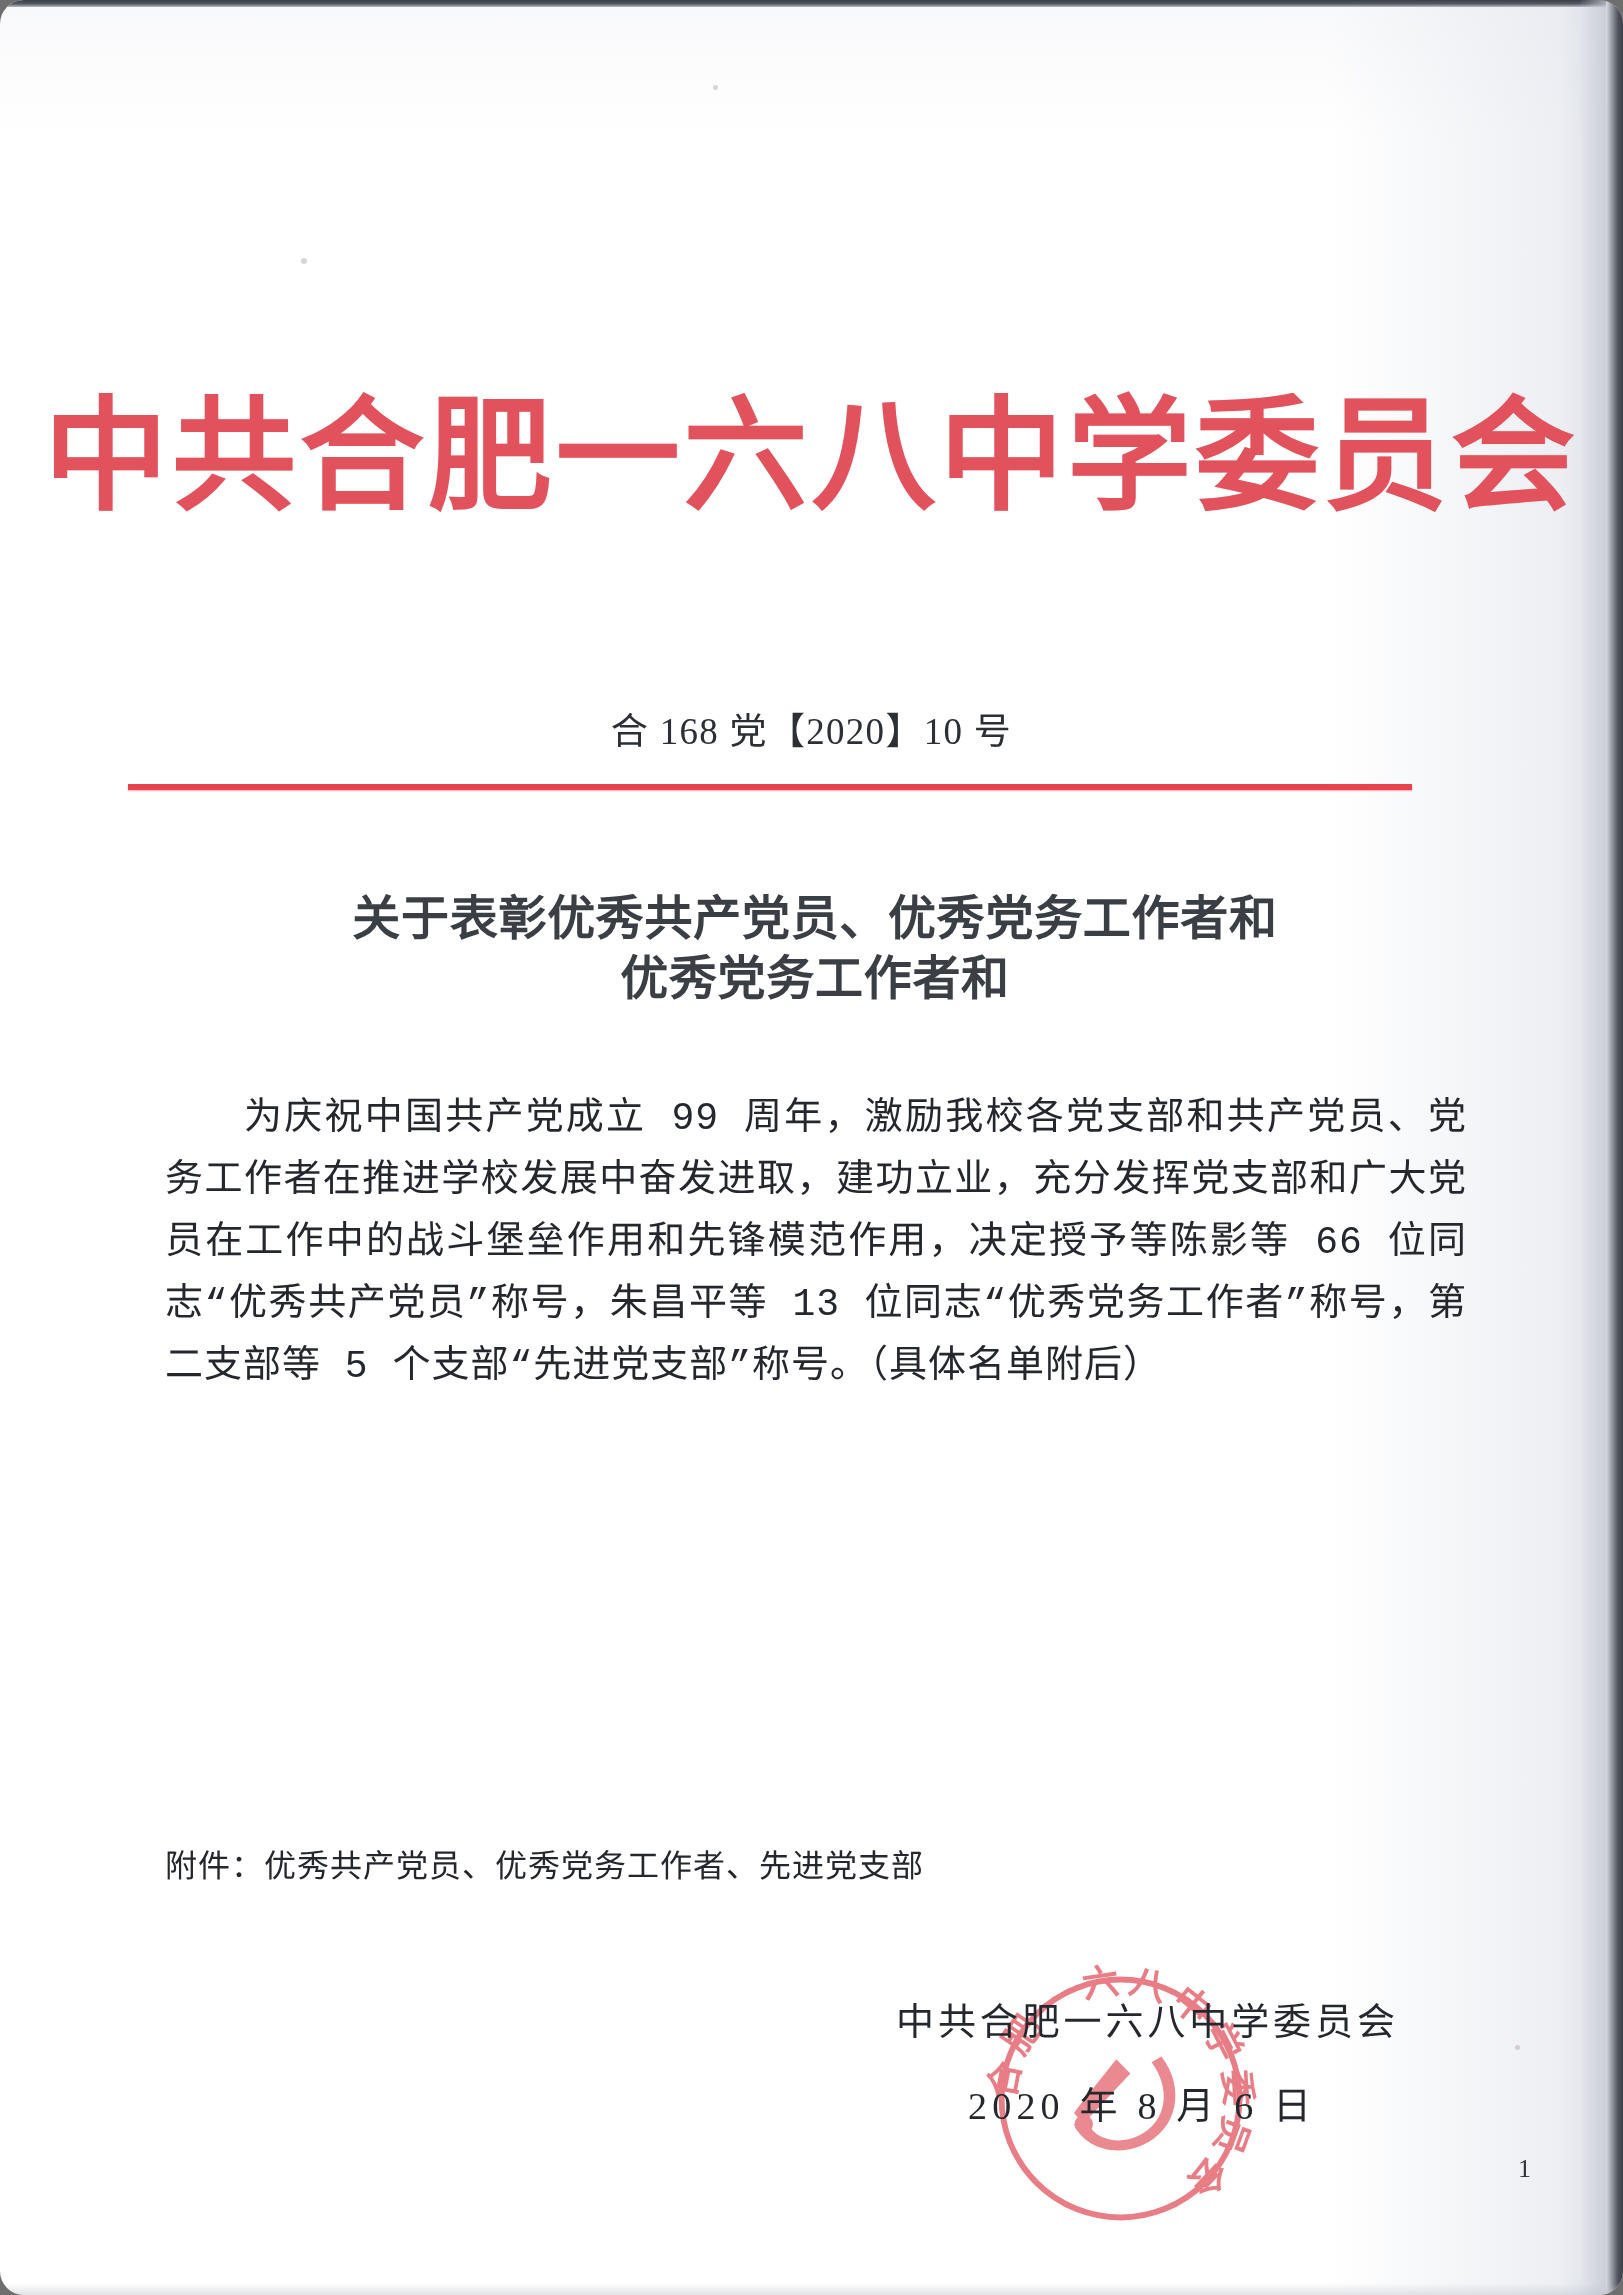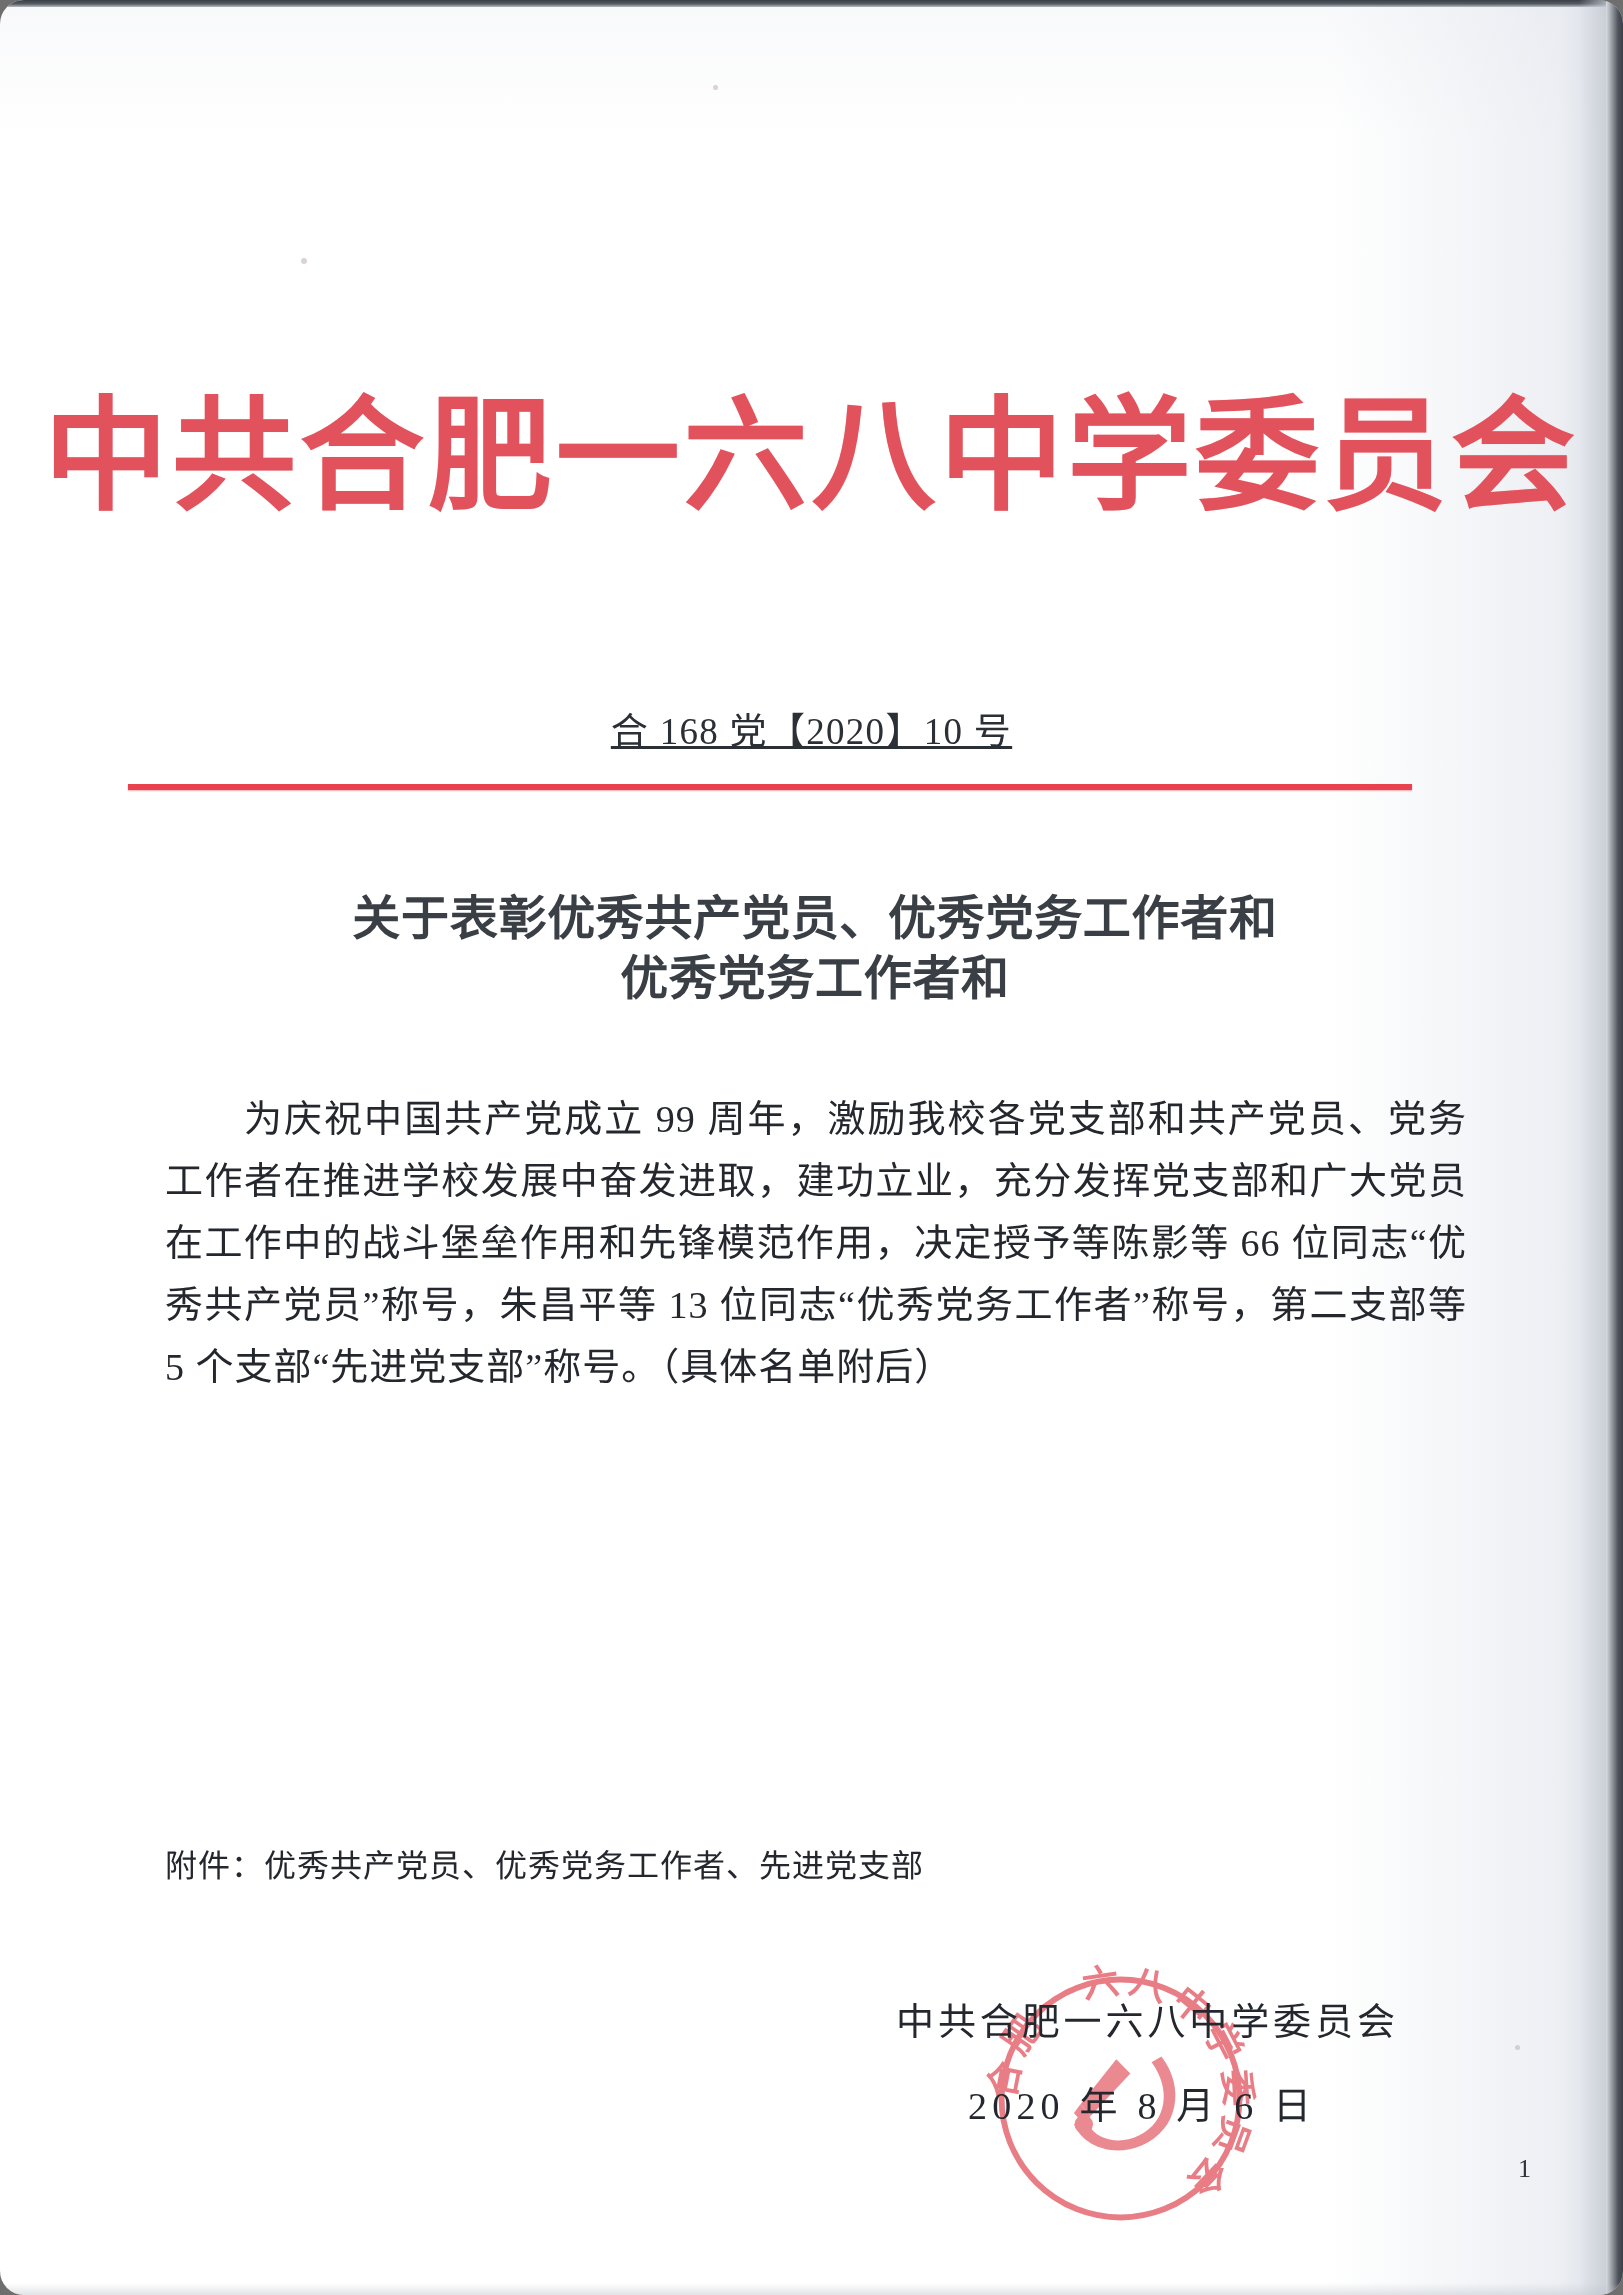--- a/index.html
+++ b/index.html
@@ -62,21 +62,20 @@
 
   .doc-number {
     position: absolute;
     left: 0; top: 701px;
     width: 1623px;
     text-align: center;
     font-size: 37px;
     color: #2b2f36;
     letter-spacing: 1.3px;
     font-family: "Liberation Serif", "DejaVu Serif", serif;
-    text-decoration: underline;
   }
 
   .red-rule {
     position: absolute;
     left: 128px; top: 784px;
     width: 1284px; height: 5.9px;
     background: #e8424e;
     box-shadow: 0 0.7px 1.3px rgba(232,66,78,0.45);
   }
 
@@ -94,21 +93,21 @@
     letter-spacing: 0.7px;
   }
 
   
   .body-block {
     position: absolute;
     left: 165px; top: 1088px;
     width: 1302px;
   }
   .body-par {
-    font-family: Liberation Serif, serif;
+    font-family: Liberation Mono, monospace;
     font-size: 38px;
     line-height: 62px;
     color: #24282e;
     text-align: justify;
     text-align-last: left;
     text-indent: 79px;
     letter-spacing: 1px;
     margin: 0 0 2.6px 0;
   }
 

